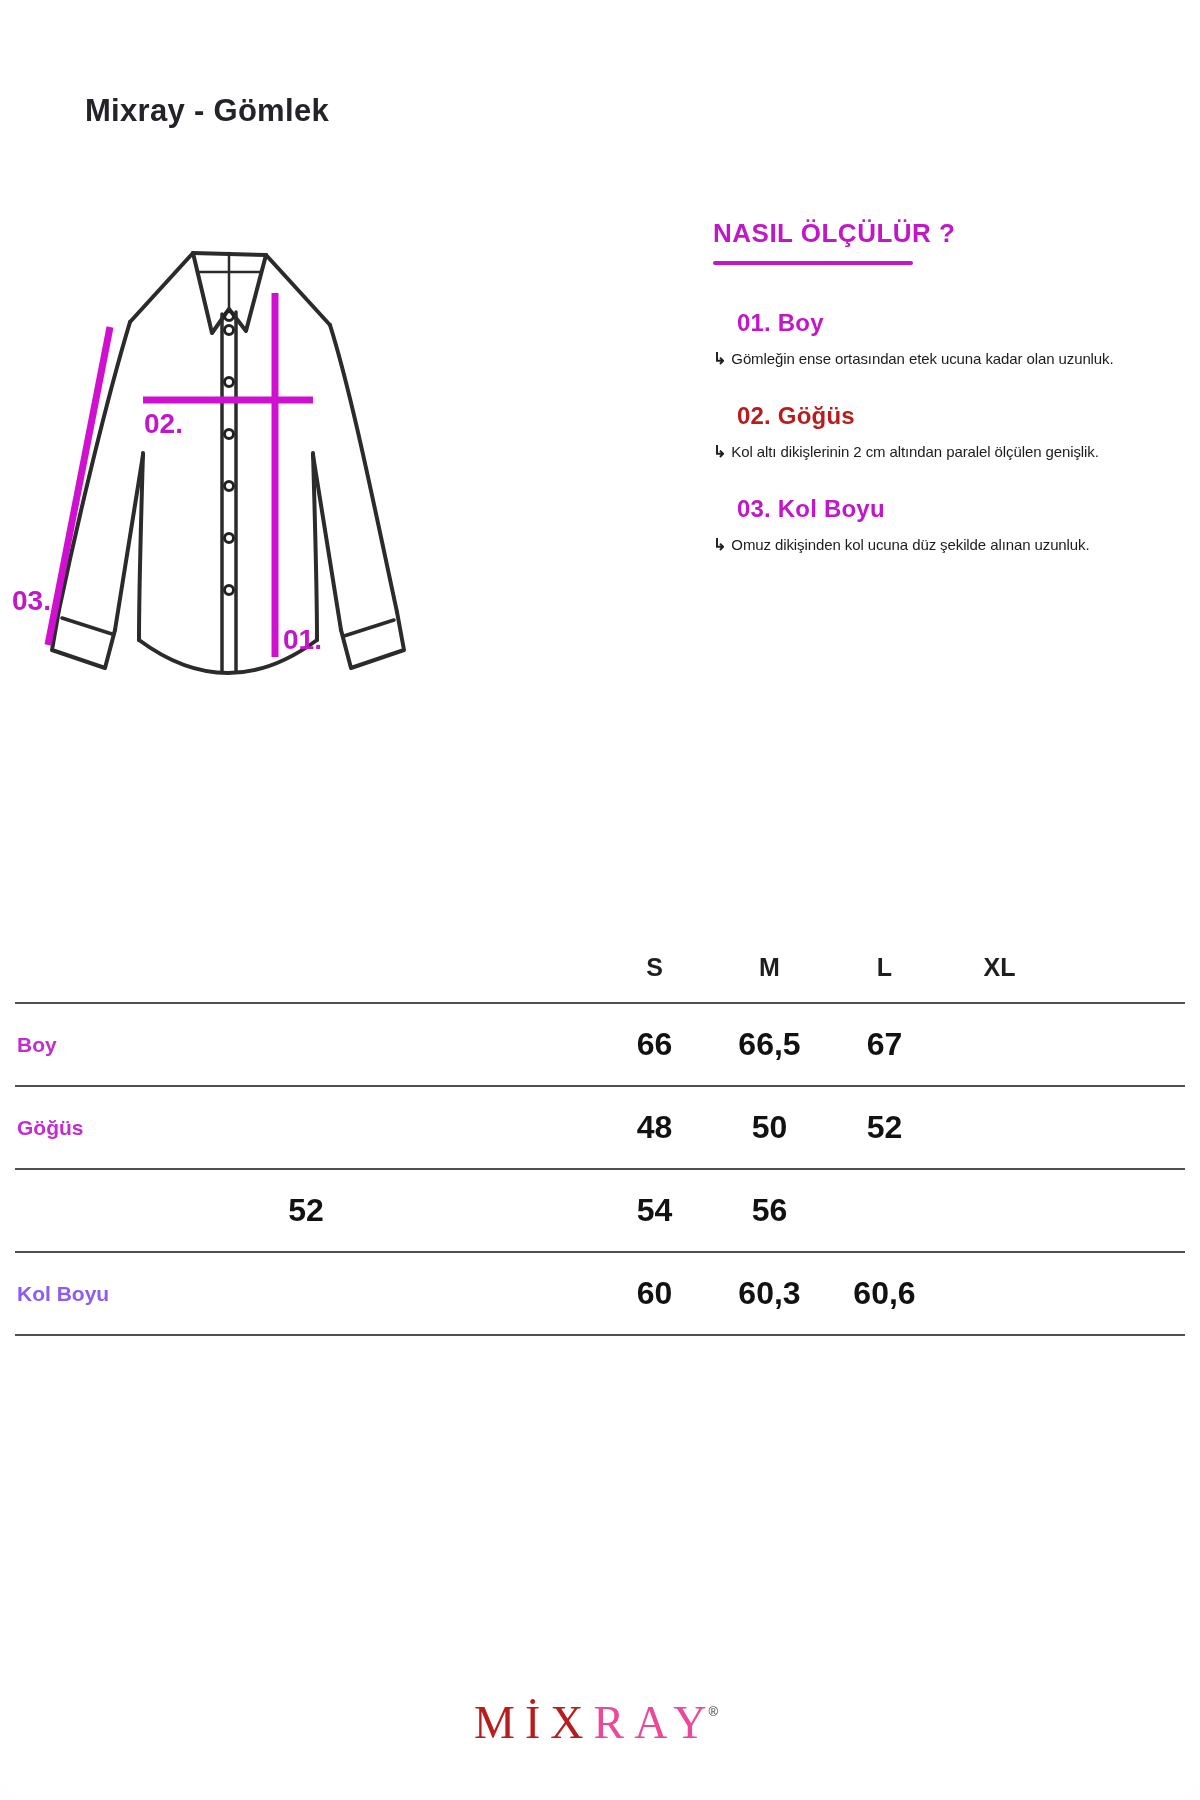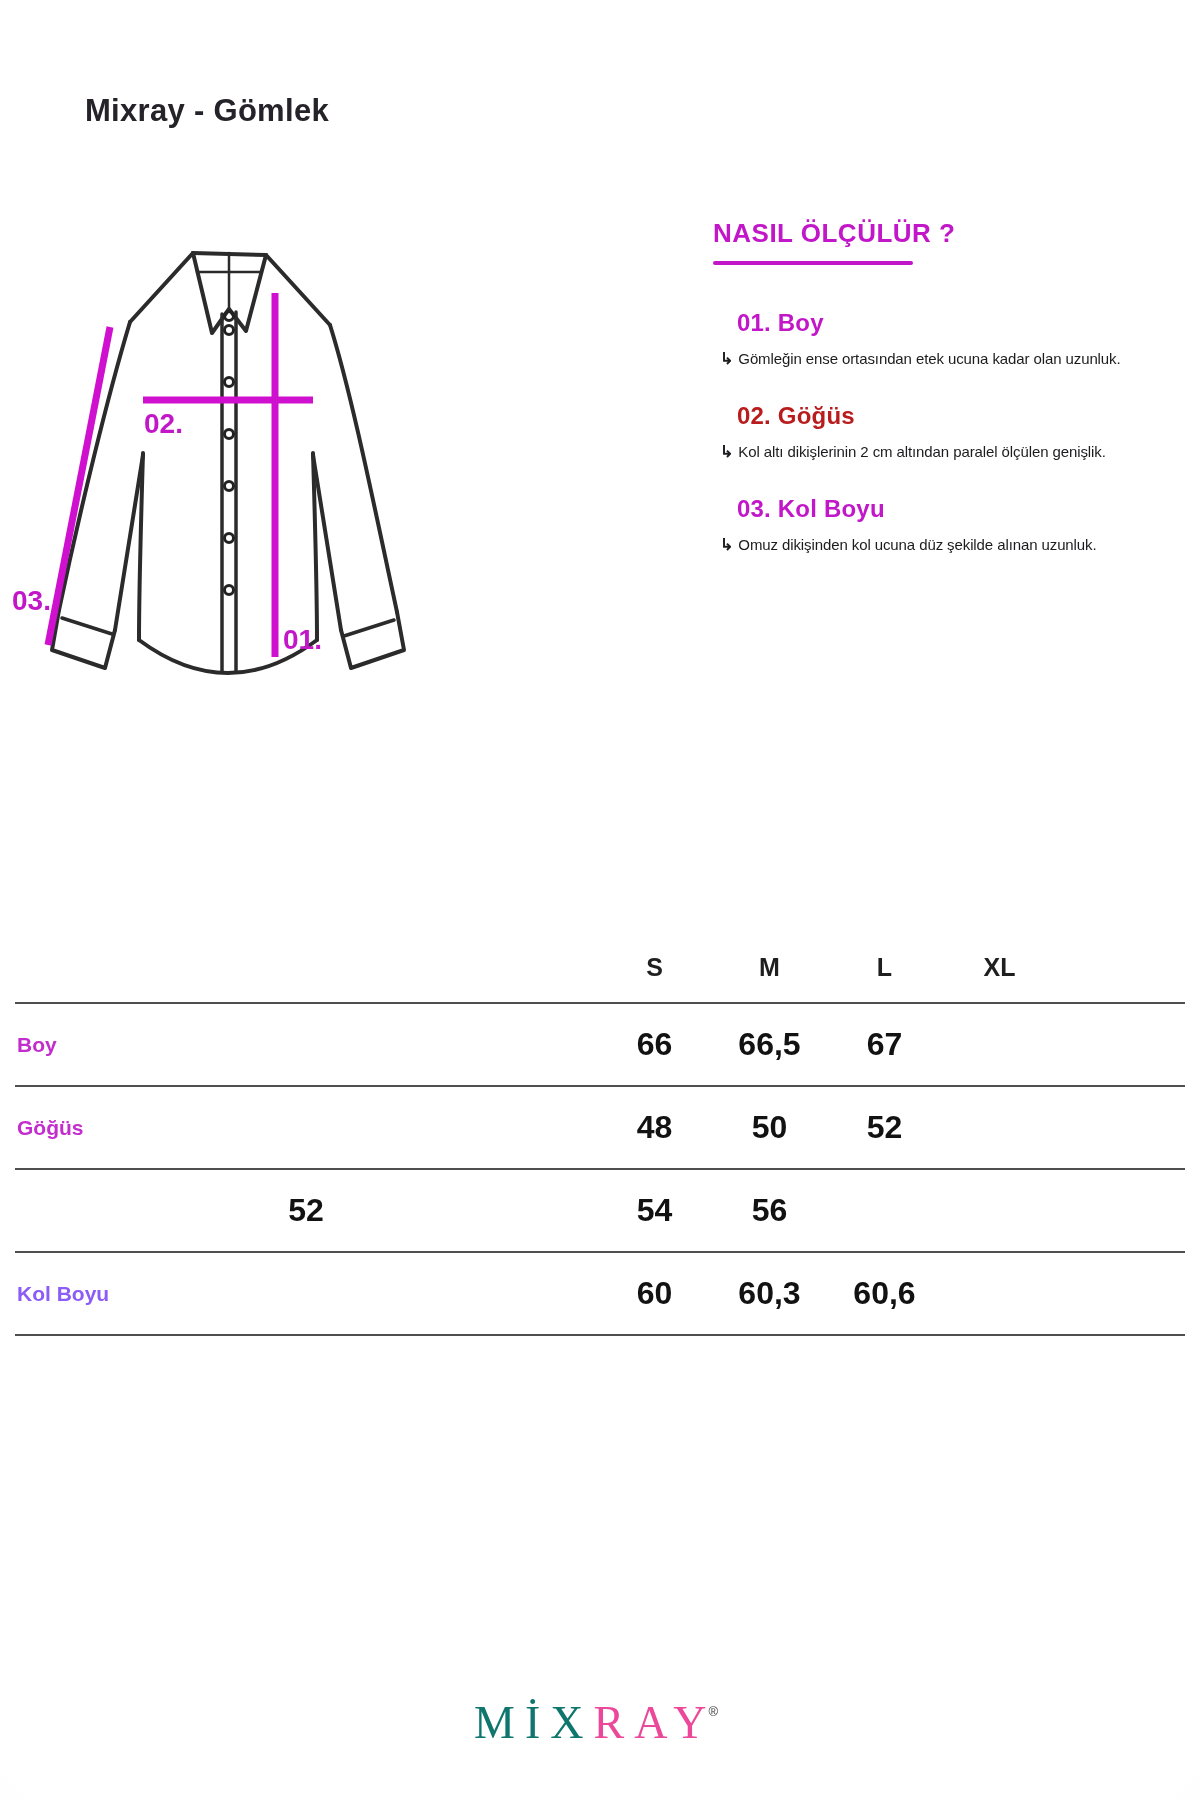--- a/index.html
+++ b/index.html
@@ -19,21 +19,21 @@
   
   .diagram-svg{position:absolute;left:0;top:190px;}
   .measure-label{font-family:"Liberation Sans",sans-serif;font-size:28px;font-weight:700;}
   
   .howto{position:absolute;left:713px;top:218px;width:470px;}
   .howto-title{font-size:26px;font-weight:700;letter-spacing:.5px;}
   .howto-underline{width:200px;height:4px;margin-top:12px;border-radius:2px;}
   .howto-section{margin-top:34px;}
   .howto-section.first{margin-top:44px;}
   .sec-h{font-size:24px;font-weight:700;margin-left:24px;letter-spacing:.2px;}
-  .sec-d{margin-top:12px;font-size:15px;font-weight:500;color:#1c1c1e;white-space:nowrap;letter-spacing:-.1px;margin-left:7px;}
+  .sec-d{margin-top:12px;font-size:15px;font-weight:500;color:#1c1c1e;white-space:nowrap;letter-spacing:-.1px;}
   .sec-d .arrow{font-weight:700;margin-right:5px;font-size:16px;}
   
   .sizes{position:absolute;left:15px;top:932px;width:1170px;}
   .trow{
     display:grid;
     grid-template-columns:582px 115px 115px 115px 115px 1fr;
     align-items:center;
     height:81px;
     border-bottom:2px solid #4f4f4f;
   }
@@ -162,16 +162,16 @@
       <div class="cell rlabel" style="color:#8b5cf6">Kol Boyu</div>
       <div class="cell val">60</div>
       <div class="cell val">60,3</div>
       <div class="cell val">60,6</div>
       <div class="cell val"></div>
       <div class="cell"></div>
     </div>
   </div>
 
   <div class="logo">
-    <span class="mix" style="color:#0f766e">MİX</span><span class="ray">RAY</span><span class="reg">®</span>
+    <span class="mix" style="color:#b91c1c">MİX</span><span class="ray">RAY</span><span class="reg">®</span>
   </div>
 
 </div>
 
 </body></html>

